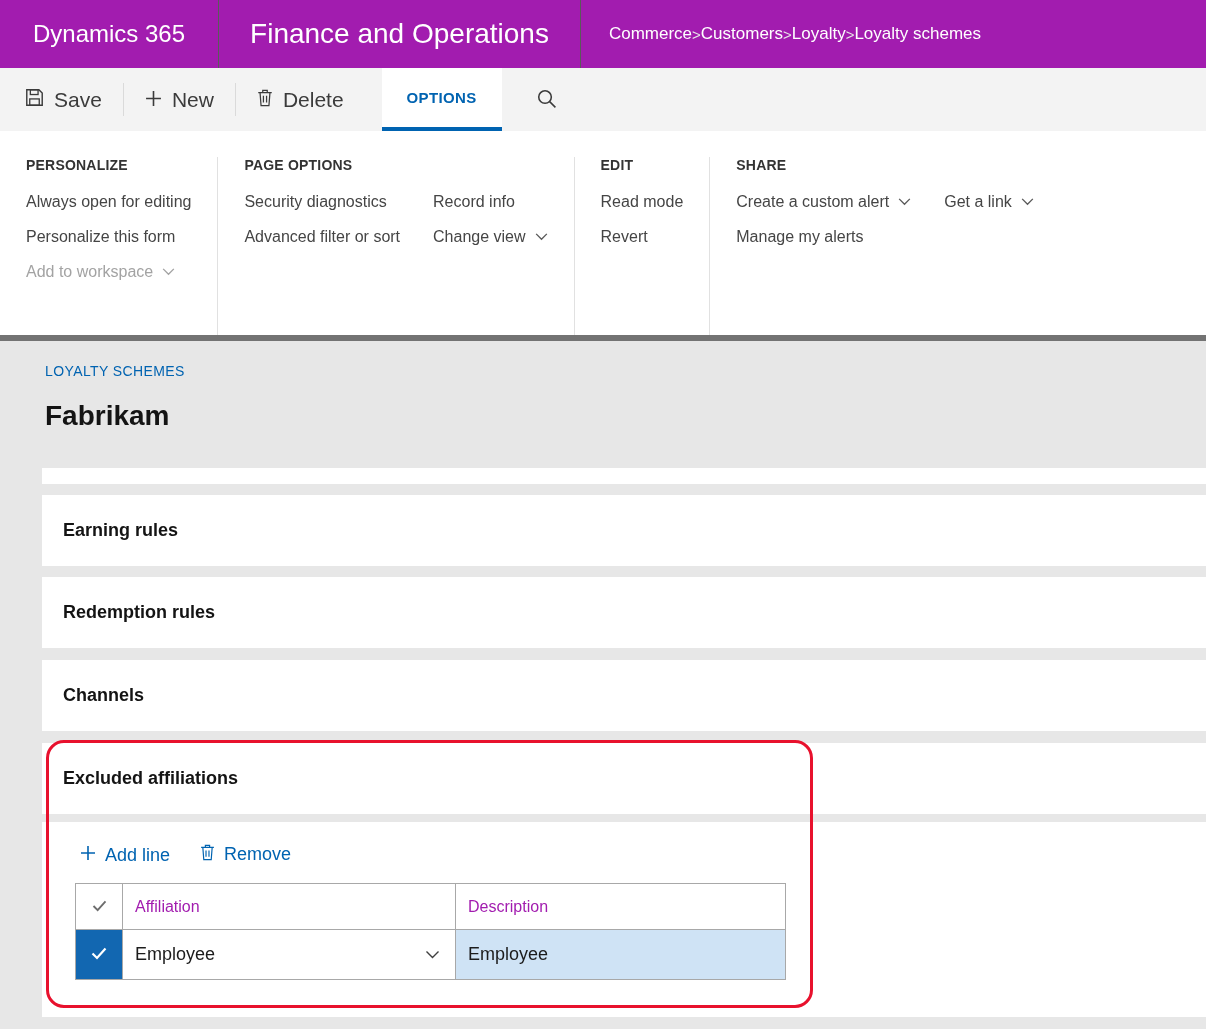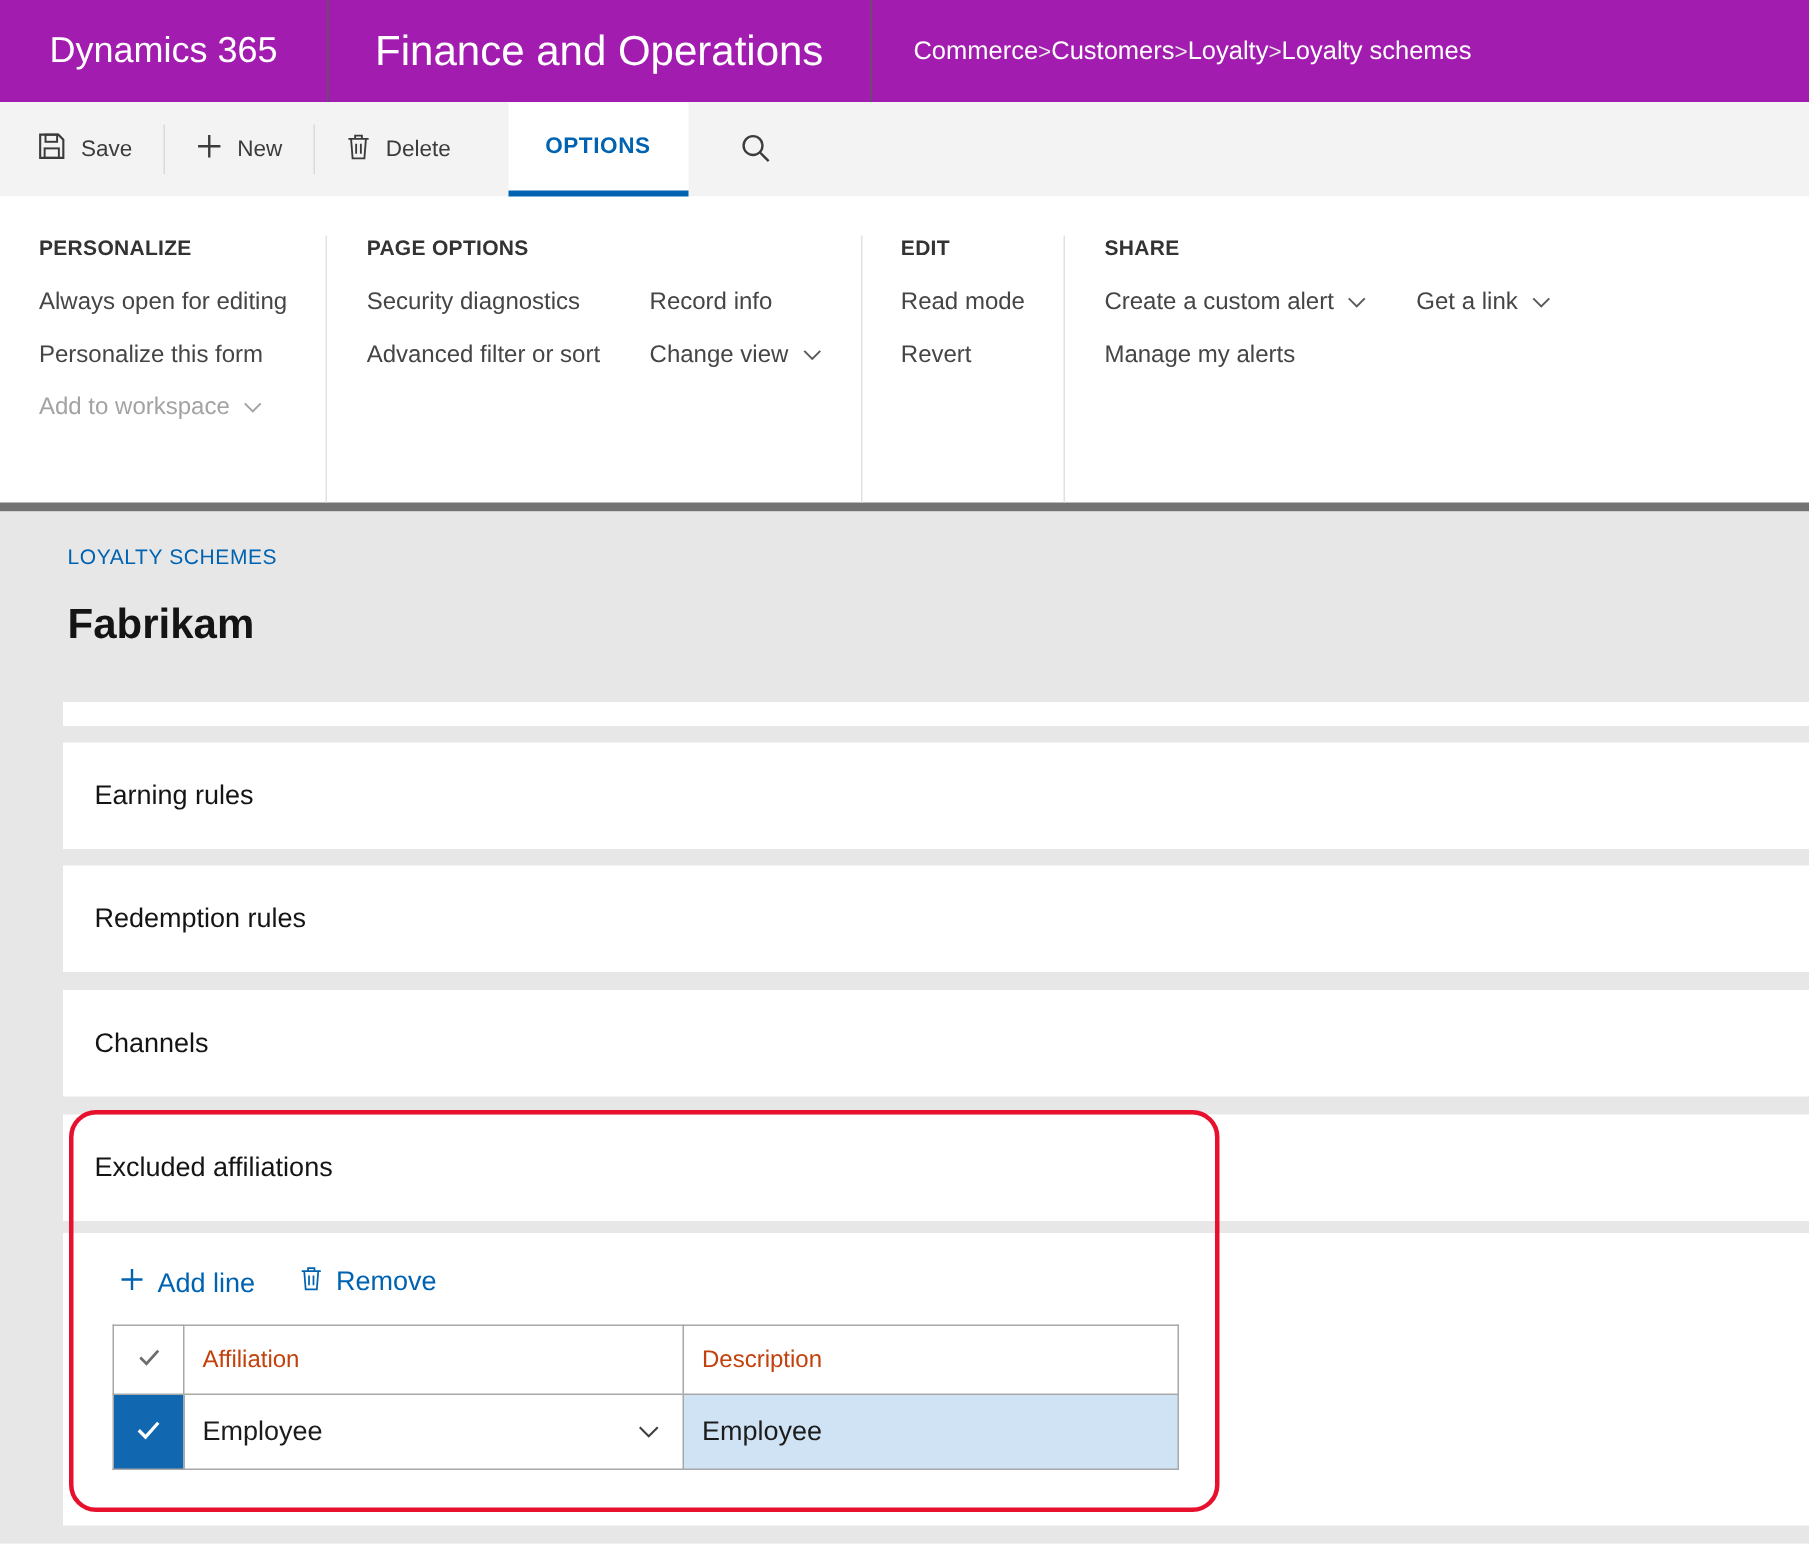--- a/index.html
+++ b/index.html
@@ -17,55 +17,55 @@
   
   .topbar { height: 68px; background: #a21caf; display: flex; align-items: stretch; color: #fff; }
   .brand { display: flex; align-items: center; padding: 0 33px; font-size: 24px; border-right: 1px solid #5a5a5a; cursor: pointer; white-space: nowrap; }
   .module { display: flex; align-items: center; padding: 0 31px; font-size: 28px; border-right: 1px solid #5a5a5a; cursor: pointer; white-space: nowrap; }
   .breadcrumb { display: flex; align-items: center; padding: 0 28px; font-size: 17px; white-space: nowrap; }
   .crumb { cursor: pointer; }
   .crumb-sep { color: #e8e8e8; font-size: 15px; }
 
   
   .toolbar { height: 63px; background: #f3f3f3; display: flex; align-items: stretch; padding-left: 4px; }
-  .tb-btn { display: flex; align-items: center; gap: 10px; padding: 0 21px; font-size: 15px; color: #3b3b3b; }
+  .tb-btn { display: flex; align-items: center; gap: 10px; padding: 0 21px; font-size: 21px; color: #3b3b3b; }
   .tb-sep { width: 1px; background: #dadada; margin: 15px 0; }
   .tb-tab { width: 120px; margin-left: 17px; background: #fff; border-bottom: 4px solid #0063b1; color: #0063b1; font-size: 15px; font-weight: 600; letter-spacing: 0.4px; display: flex; align-items: center; justify-content: center; }
   .tb-search { display: flex; align-items: center; padding: 0 22px; margin-left: 12px; }
 
   
   .options-panel { background: #fff; display: flex; align-items: stretch; height: 210px; padding-top: 26px; border-bottom: 6px solid #737373; }
   .panel-group { padding: 0 26px; }
   .panel-group + .panel-group { border-left: 1px solid #e1e1e1; }
   .panel-group h3 { font-size: 14px; font-weight: 700; color: #333; margin-bottom: 20px; letter-spacing: 0.2px; }
   .panel-item { display: flex; align-items: center; gap: 9px; font-size: 16px; color: #454545; margin-bottom: 17px; cursor: pointer; white-space: nowrap; }
   .panel-item.disabled { color: #a3a3a3; }
   .cols-wrap { display: flex; gap: 33px; }
   .chev { display: inline-flex; }
 
   
   .content { background: #e7e7e7; height: 688px; padding-top: 22px; position: relative; }
   .caption { margin-left: 45px; font-size: 14px; color: #0063b1; letter-spacing: 0.4px; line-height: 16px; }
   .page-title { margin-left: 45px; margin-top: 20px; font-size: 28px; line-height: 34px; font-weight: 700; color: #141414; }
   .strip { margin-left: 42px; margin-top: 35px; height: 16px; background: #fff; }
   .section-bar { margin-left: 42px; margin-top: 11px; height: 71px; background: #fff; display: flex; align-items: center; padding-left: 21px; cursor: pointer; }
-  .section-bar .section-label { font-size: 18px; font-weight: 400; color: #141414; }
+  .section-bar .section-label { font-size: 18px; font-weight: 700; color: #141414; }
   .section-bar.mt12 { margin-top: 12px; }
 
   .excluded-wrap { position: relative; margin-left: 42px; margin-top: 12px; }
   .excluded-wrap .section-bar { margin: 0; }
   .annotation { position: absolute; left: 4px; top: -3px; width: 767px; height: 268px; border: 3px solid #e8112d; border-radius: 18px; pointer-events: none; z-index: 5; }
   .section-body { margin-top: 8px; background: #fff; height: 195px; padding: 22px 0 0 33px; }
 
   .grid-toolbar { display: flex; align-items: center; gap: 30px; margin-left: 5px; margin-bottom: 17px; }
   .grid-btn { display: flex; align-items: flex-start; gap: 9px; font-size: 18px; color: #0063b1; }
 
   table.grid { border-collapse: collapse; background: #fff; }
   .grid th, .grid td { border: 1px solid #a8a8a8; }
-  .grid th { height: 46px; font-size: 16px; font-weight: 400; color: #c2410c; text-align: left; padding: 0 0 0 12px; background: #fff; }
+  .grid th { height: 46px; font-size: 16px; font-weight: 400; color: #a21caf; text-align: left; padding: 0 0 0 12px; background: #fff; }
   .grid td { height: 50px; font-size: 18px; color: #1c1c1c; }
   .col-chk { width: 47px; text-align: center !important; padding: 0 !important; }
   .col-affiliation { width: 333px; }
   .col-description { width: 330px; }
   td.cell-chk { background: #1267b1; color: #fff; text-align: center; cursor: pointer; }
   th.col-chk { color: #6d6d6d; cursor: pointer; }
   td.cell-combo { position: relative; padding-left: 12px; cursor: pointer; }
   td.cell-combo .chev { position: absolute; right: 15px; top: 50%; transform: translateY(-50%); color: #3f3f3f; }
   td.cell-desc { background: #cfe3f5; padding-left: 12px; cursor: text; }
 </style>

